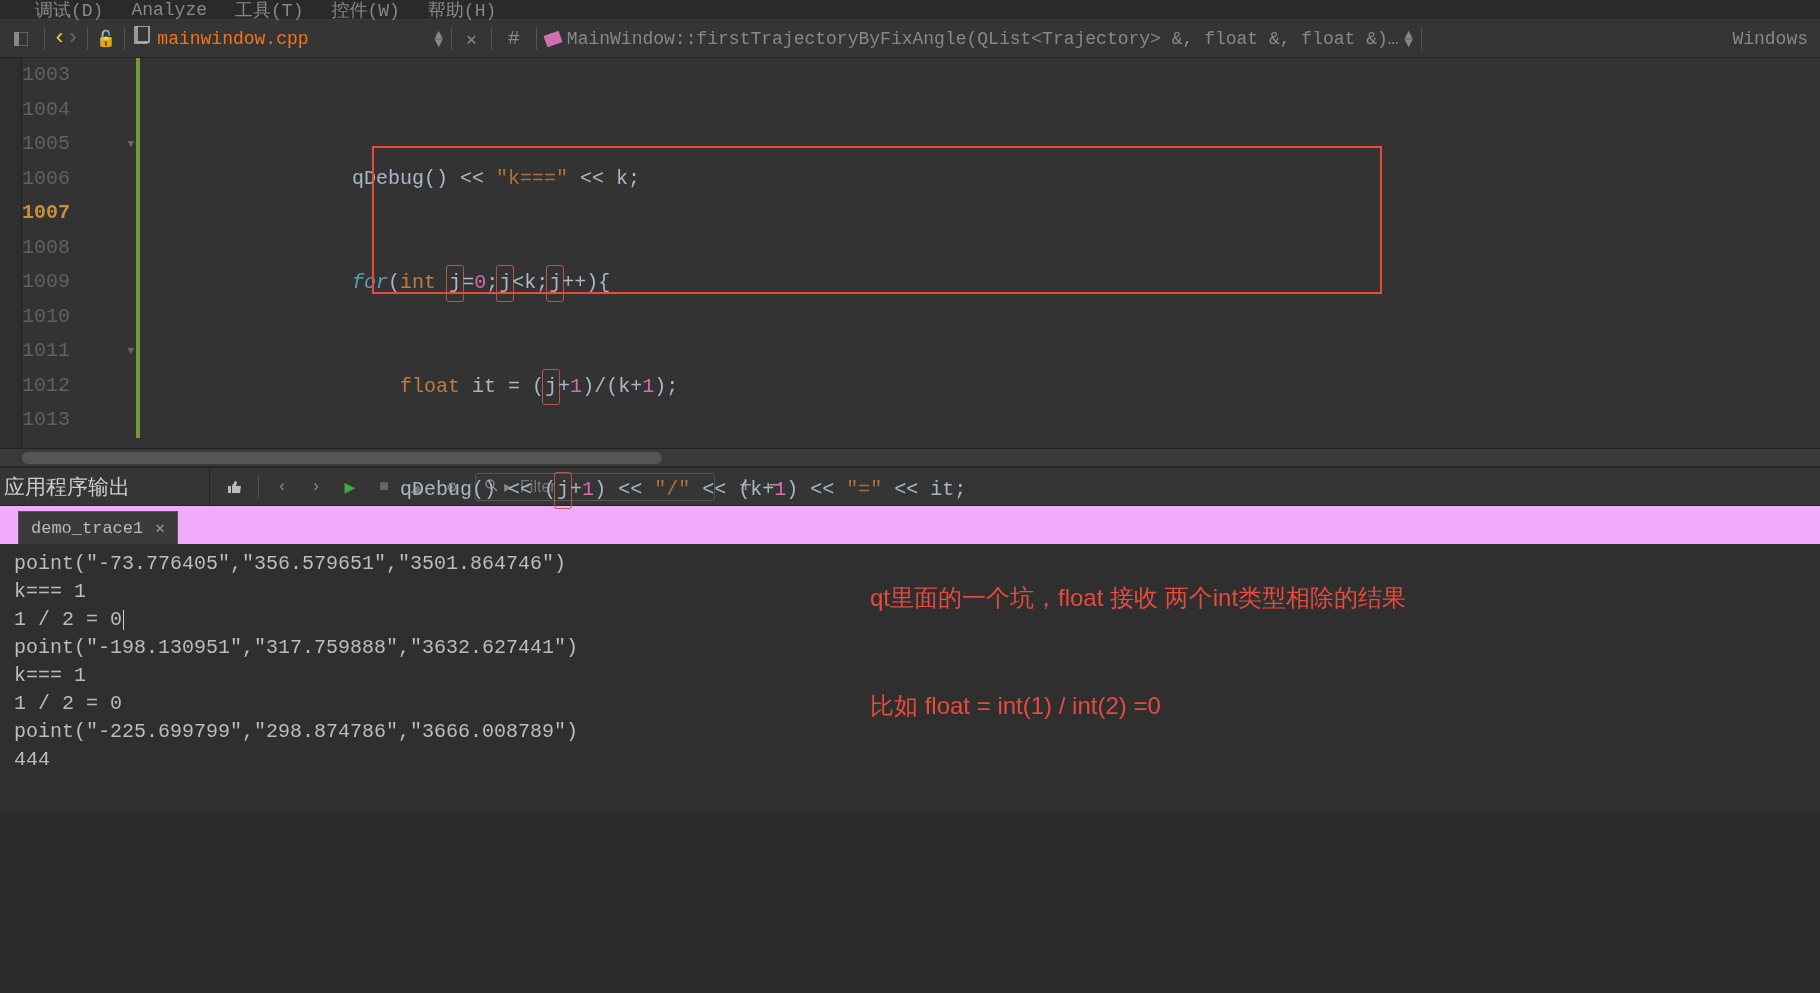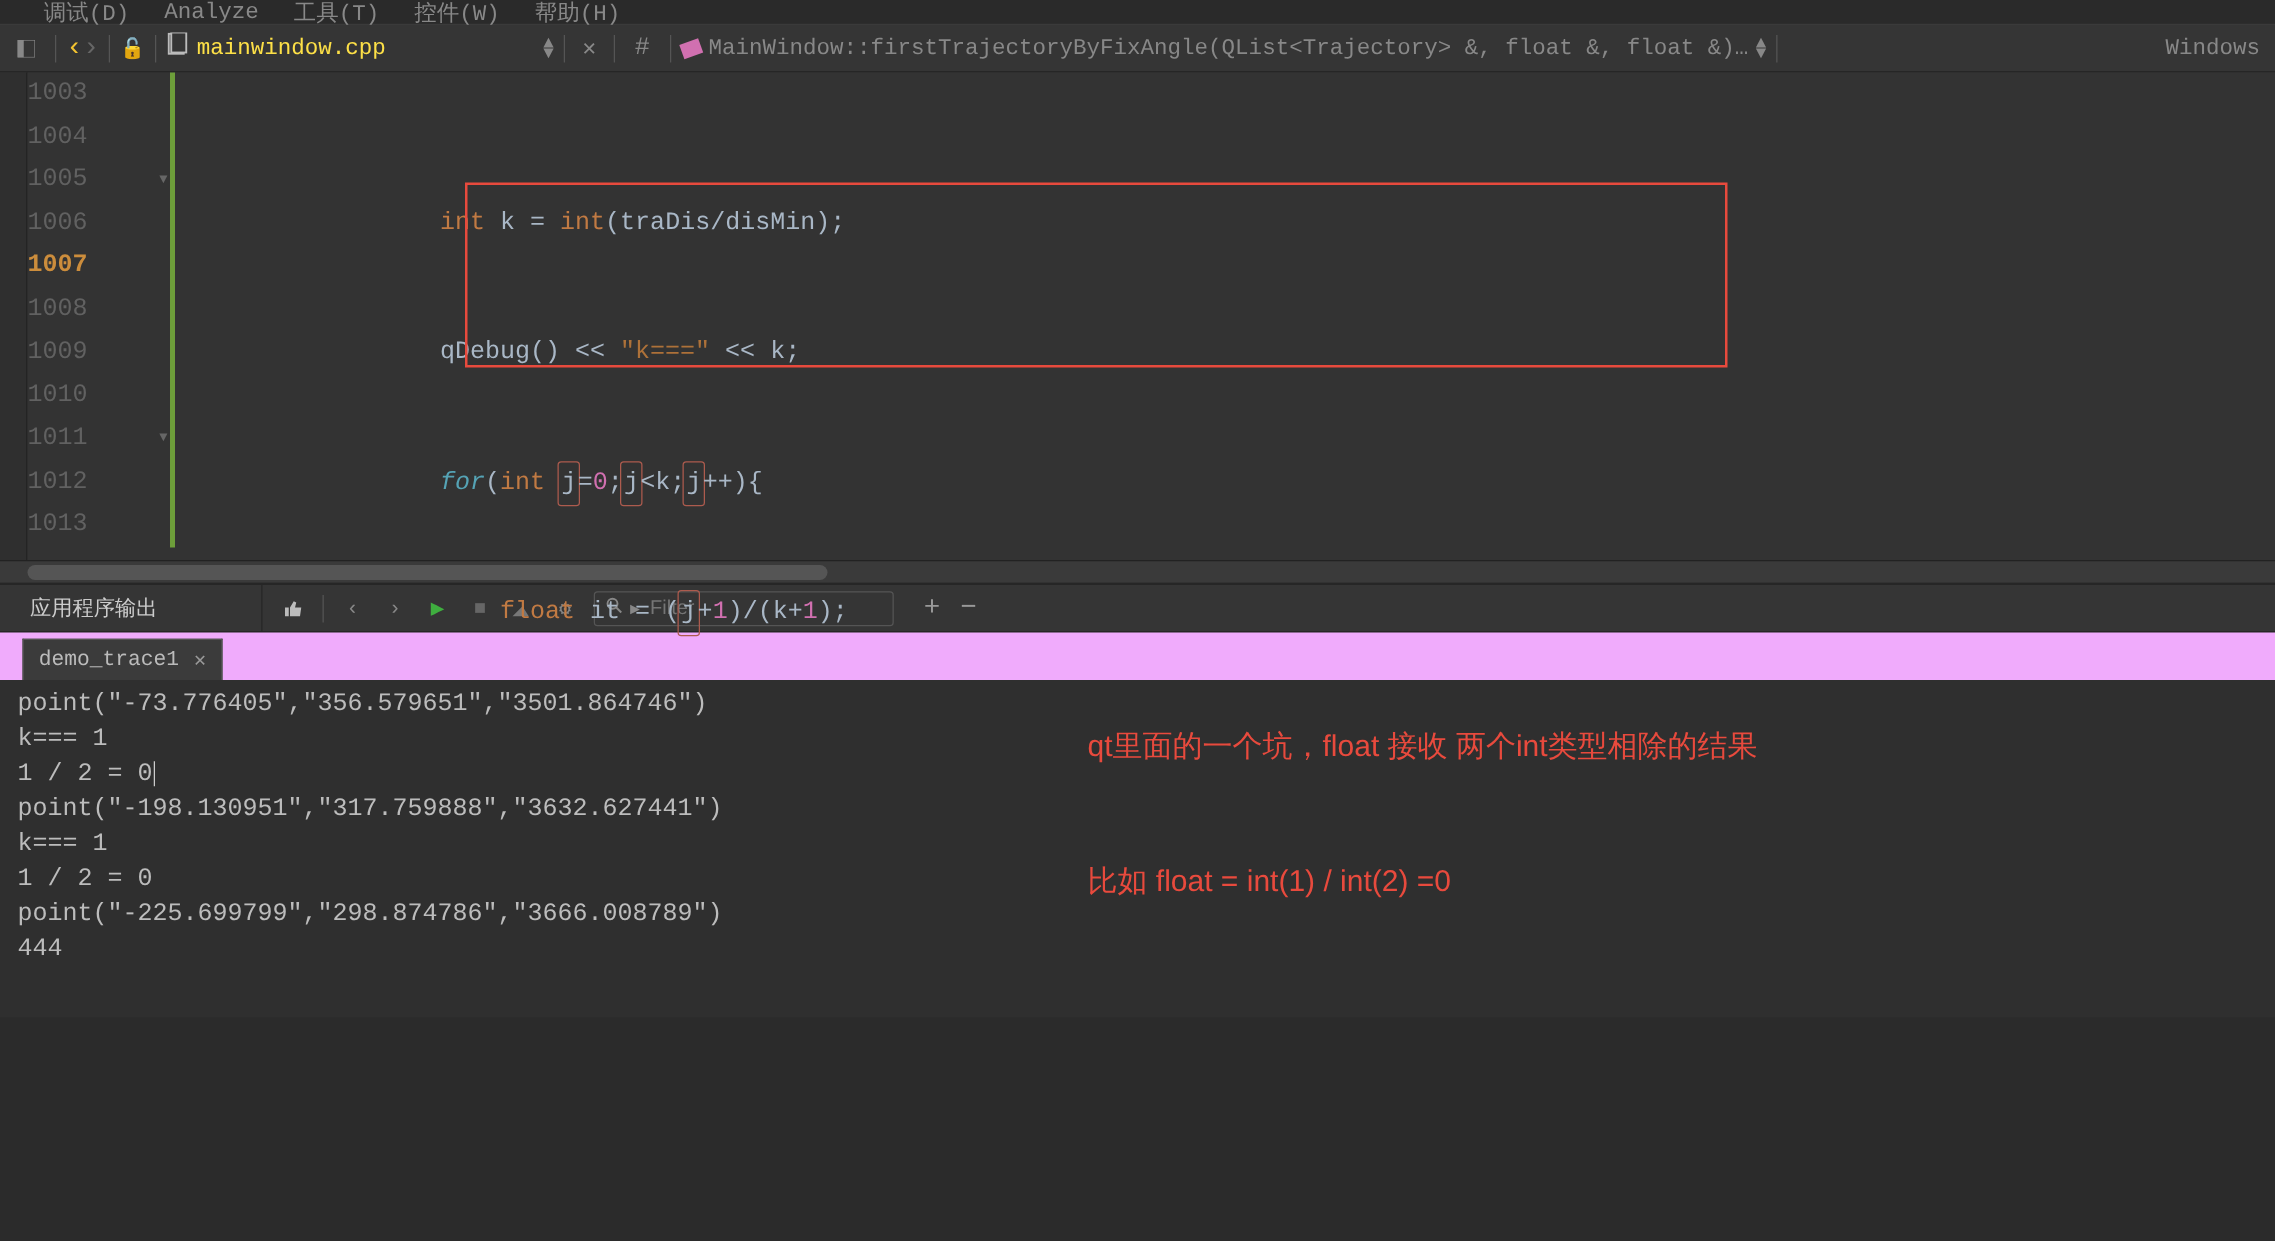--- a/index.html
+++ b/index.html
@@ -47,21 +47,21 @@
   height: 22px;
   display: flex;
   align-items: center;
   justify-content: center;
   margin: 0 4px;
 }
 .arrow-left { color: #f4c430; font-size: 22px; }
 .arrow-right { color: #666; font-size: 22px; }
 .lock-icon { color: #888; font-size: 16px; }
 .file-icon { color: #bbb; font-size: 18px; position: relative; }
-.file-name { color: #fde047; margin-left: 6px; font-size: 18px; }
+.file-name { color: #f97316; margin-left: 6px; font-size: 18px; }
 .updown { color: #888; font-size: 14px; margin-left: 6px; display:flex; flex-direction:column; line-height:8px;}
 .close-x { color: #888; font-size: 18px; margin: 0 6px; }
 .hash-sym { color: #888; margin: 0 8px; }
 .pink-tag { width:16px; height:12px; background:#d170b0; transform: rotate(-20deg); margin-right:6px; }
 .breadcrumb-text {
   color: #888;
   font-size: 18px;
   white-space: nowrap;
   overflow: hidden;
 }
@@ -152,23 +152,23 @@
 .panel-header {
   height: 40px;
   background: #353535;
   border-top: 2px solid #262626;
   border-bottom: 1px solid #222;
   display: flex;
   align-items: center;
 }
 .panel-title {
   width: 210px;
-  padding-left: 24px;
+  padding-left: 4px;
   color: #ccc;
-  font-size: 17px;
+  font-size: 21px;
   border-right: 1px solid #262626;
   height: 100%;
   display: flex;
   align-items: center;
 }
 .panel-tools {
   display: flex;
   align-items: center;
   padding-left: 8px;
 }
@@ -319,21 +319,20 @@
     <div class="gutter-line active">1007</div>
     <div class="gutter-line">1008</div>
     <div class="gutter-line">1009</div>
     <div class="gutter-line">1010</div>
     <div class="gutter-line"><span>1011</span><span class="fold-hint">▼</span></div>
     <div class="gutter-line">1012</div>
     <div class="gutter-line">1013</div>
   </div>
   <div class="code-area">
     <div class="red-overlay" style="left:232px; top:88px; width:1010px; height:148px"></div>
-    <div class="code-line"><span>                 </span><span class="kw-type">int</span><span> k = </span><span class="kw-type">int</span><span>(traDis/disMin);</span></div>
     <div class="code-line"><span>                 </span><span class="func">qDebug</span><span>() &lt;&lt; </span><span class="str">"k==="</span><span> &lt;&lt; k;</span></div>
     <div class="code-line"><span>                 </span><span class="kw-blue">for</span><span>(</span><span class="kw-type">int</span><span> </span><span class="highlight-box">j</span><span>=</span><span class="num">0</span><span>;</span><span class="highlight-box">j</span><span>&lt;k;</span><span class="highlight-box">j</span><span>++){</span></div>
     <div class="code-line"><span>                     </span><span class="kw-type">float</span><span> it = (</span><span class="highlight-box">j</span><span>+</span><span class="num">1</span><span>)/(k+</span><span class="num">1</span><span>);</span></div>
     <div class="code-line"><span>                     </span><span class="func">qDebug</span><span>() &lt;&lt; (</span><span class="highlight-box">j</span><span>+</span><span class="num">1</span><span>) &lt;&lt; </span><span class="str">"/"</span><span> &lt;&lt; (k+</span><span class="num">1</span><span>) &lt;&lt; </span><span class="str">"="</span><span> &lt;&lt; it;</span></div>
     <div class="code-line"><span>                     traInsert.</span><span class="obj">point</span><span> = </span><span>CPoint</span><span>(</span><span class="obj">Tra012</span><span>.</span><span class="obj">point</span><span>.toVector3D()*it + </span><span class="obj">Tra011</span><span>.</span><span class="obj">point</span><span>.</span></div>
     <div class="code-line"><span>                     traInsert.</span><span class="obj">vector</span><span> = </span><span class="obj">Tra012</span><span>.</span><span class="obj">vector</span><span>*it + </span><span class="obj">Tra011</span><span>.</span><span class="obj">vector</span><span>*(</span><span class="num">1</span><span>-it);</span></div>
     <div class="code-line"></div>
     
     
   </div>

